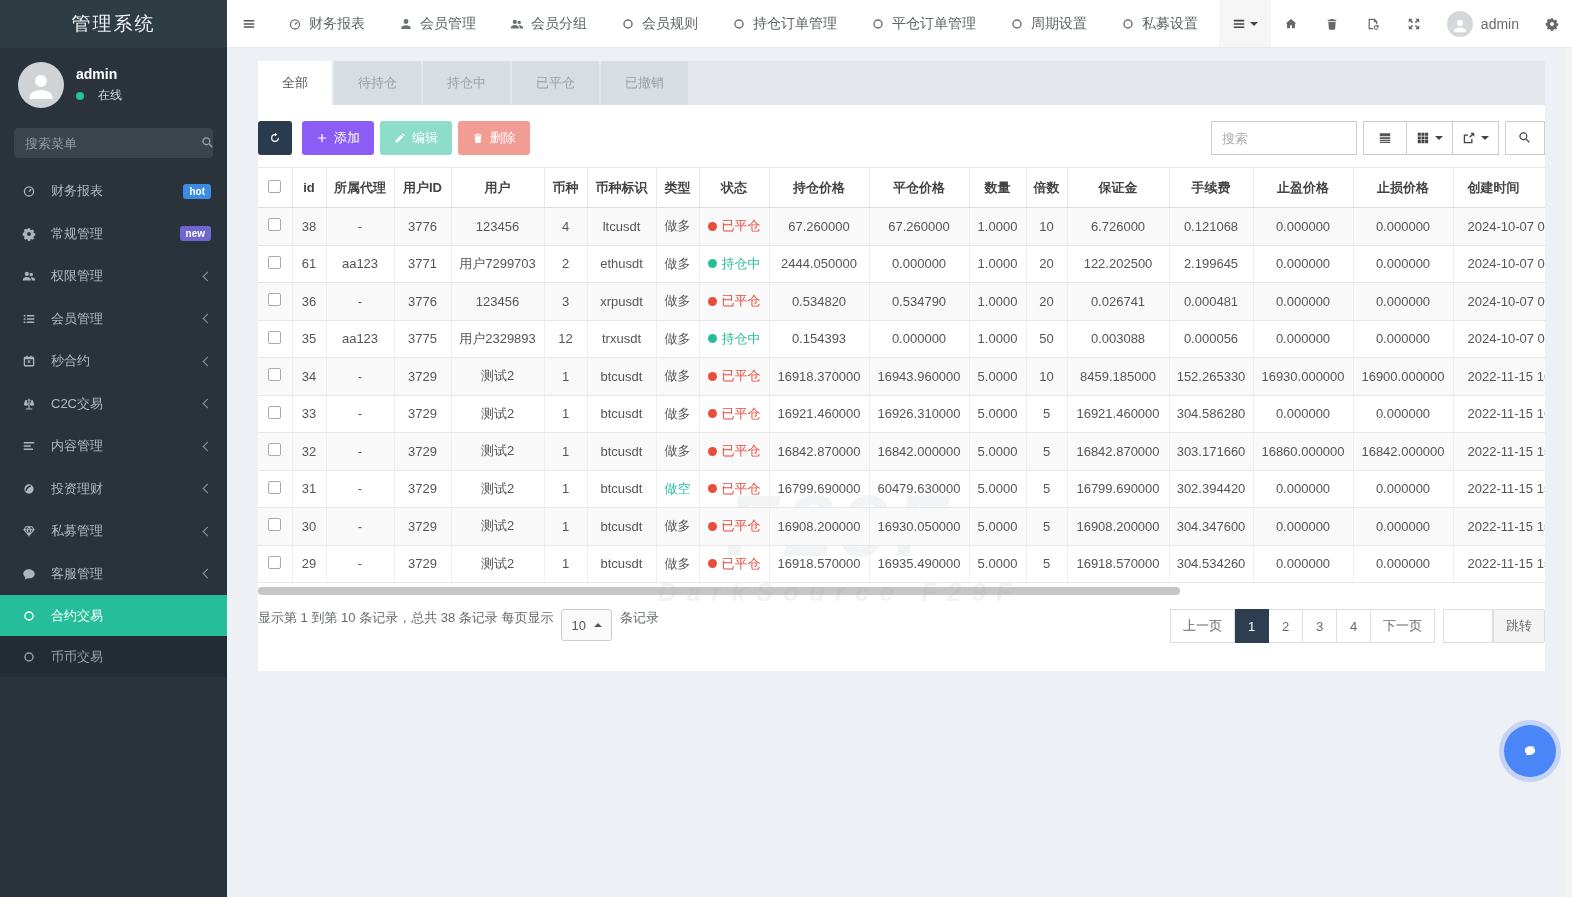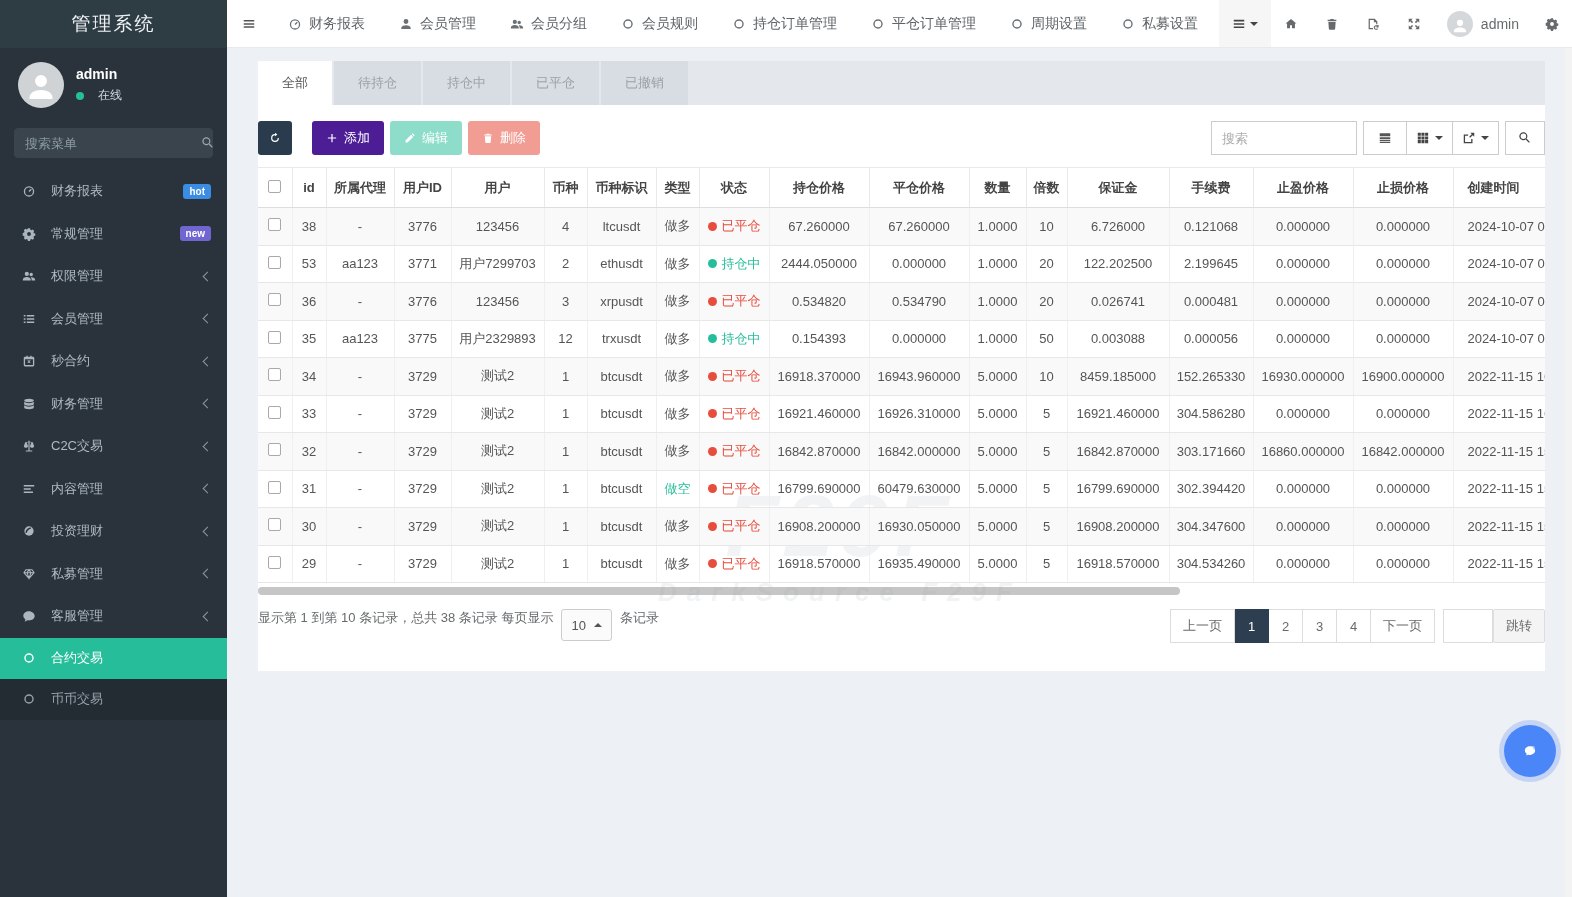--- a/index.html
+++ b/index.html
@@ -56,21 +56,21 @@
   .tab.active { background:#fff; color:#555; }
   .panel { background:#fff; height:566px; position:relative; overflow:hidden; }
   .watermark { position:absolute; left:400px; top:370px; text-align:center; color:rgba(150,160,172,0.13); pointer-events:none; z-index:5; font-style:italic; font-weight:bold; }
   .watermark .wm-big { font-size:88px; letter-spacing:6px; }
   .watermark .wm-small { font-size:26px; letter-spacing:10px; }
 
   .toolbar { display:flex; align-items:center; padding:16px 0 12px 0; }
   .btn { height:34px; border:none; border-radius:3px; font-size:13px; color:#fff; display:inline-flex; align-items:center; gap:6px; padding:0 14px; cursor:pointer; font-family:inherit; }
   .btn .icon svg { width:12px; height:12px; }
   .btn-refresh { width:34px; padding:0; justify-content:center; background:#2a3b4d; }
-  .btn-add { background:#4c1d95; margin-left:20px; }
+  .btn-add { background:#8b5cf6; margin-left:10px; }
   .btn-edit { background:rgba(38,190,154,0.52); margin-left:6px; cursor:default; }
   .btn-del { background:rgba(231,76,60,0.55); margin-left:6px; cursor:default; }
   .toolbar-right { margin-left:auto; display:flex; align-items:center; }
   .search-box { width:146px; height:34px; border:1px solid #ccc; background:#fff; font-size:13px; padding:0 10px; outline:none; font-family:inherit; color:#555; }
   .search-box::placeholder { color:#aaa; }
   .view-group { display:flex; margin-left:6px; }
   .vg-btn { height:34px; min-width:44px; background:#fff; border:1px solid #ccc; border-left-width:0; display:inline-flex; align-items:center; justify-content:center; gap:5px; color:#444; cursor:pointer; padding:0 9px; }
   .vg-btn:first-child { border-left-width:1px; }
   .btn-search-mag { height:34px; width:40px; background:#fff; border:1px solid #ccc; margin-left:6px; display:inline-flex; align-items:center; justify-content:center; color:#444; cursor:pointer; }
 
@@ -168,29 +168,20 @@
         <span>会员管理</span>
         <span class="chev"></span>
       </li>
       <li class="side-item">
         <span class="icon">
           <svg viewBox="0 0 16 16">
             <path fill="currentColor" d="M5 2v1.2H3.5c-.8 0-1.5.7-1.5 1.5v8c0 .8.7 1.5 1.5 1.5h9c.8 0 1.5-.7 1.5-1.5v-8c0-.8-.7-1.5-1.5-1.5H11V2H9.5v1.2h-3V2H5zm-1.5 4h9v6.7h-9V6zm2.6 1.2l1.2 1.6-1.2 1.6h1.3l.6-.9.6.9h1.3L8.7 8.8l1.2-1.6H8.6L8 8l-.6-.8z"></path>
           </svg>
         </span>
         <span>秒合约</span>
-        <span class="chev"></span>
-      </li>
-      <li class="side-item">
-        <span class="icon">
-          <svg viewBox="0 0 16 16">
-            <path fill="currentColor" d="M8 2c-3 0-5.5.9-5.5 2S5 6 8 6s5.5-.9 5.5-2S11 2 8 2zM2.5 5.5V8c0 1.1 2.5 2 5.5 2s5.5-.9 5.5-2V5.5C12.4 6.4 10.3 7 8 7s-4.4-.6-5.5-1.5zm0 4V12c0 1.1 2.5 2 5.5 2s5.5-.9 5.5-2V9.5c-1.1.9-3.2 1.5-5.5 1.5s-4.4-.6-5.5-1.5z"></path>
-          </svg>
-        </span>
-        <span>财务管理</span>
         <span class="chev"></span>
       </li>
       <li class="side-item">
         <span class="icon">
           <svg viewBox="0 0 16 16">
             <path fill="currentColor" d="M7.3 2h1.4v1.1l3.6.7 1.6 4.4c0 1-1.1 1.8-2.4 1.8s-2.4-.8-2.4-1.8L10.7 4l-2-.4V13h3v1.3H4.3V13h3V3.6l-2 .4 1.6 4.2c0 1-1.1 1.8-2.4 1.8S2.1 9.2 2.1 8.2l1.6-4.4 3.6-.7V2z"></path>
           </svg>
         </span>
         <span>C2C交易</span>
         <span class="chev"></span>
@@ -514,21 +505,21 @@
               <td>1.0000</td>
               <td>10</td>
               <td>6.726000</td>
               <td>0.121068</td>
               <td>0.000000</td>
               <td>0.000000</td>
               <td class="created">2024-10-07 02</td>
             </tr>
             <tr class="even">
               <td><span class="cb"></span></td>
-              <td>53</td>
+              <td>61</td>
               <td>aa123</td>
               <td>3771</td>
               <td>用户7299703</td>
               <td>2</td>
               <td>ethusdt</td>
               <td>做多</td>
               <td><span class="st">
                   <span class="sdot" style="background: rgb(38, 190, 154);"></span>
                   <span style="color: rgb(38, 190, 154);">持仓中</span>
                 </span></td>

